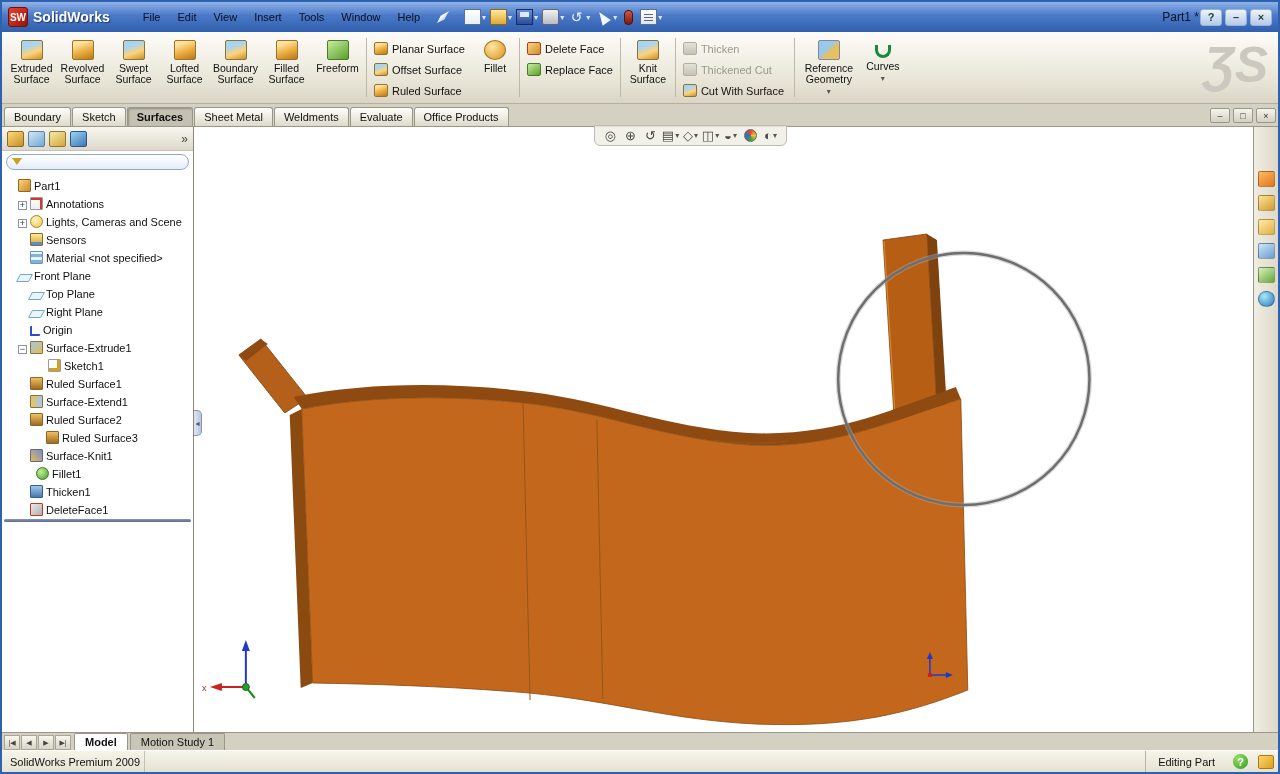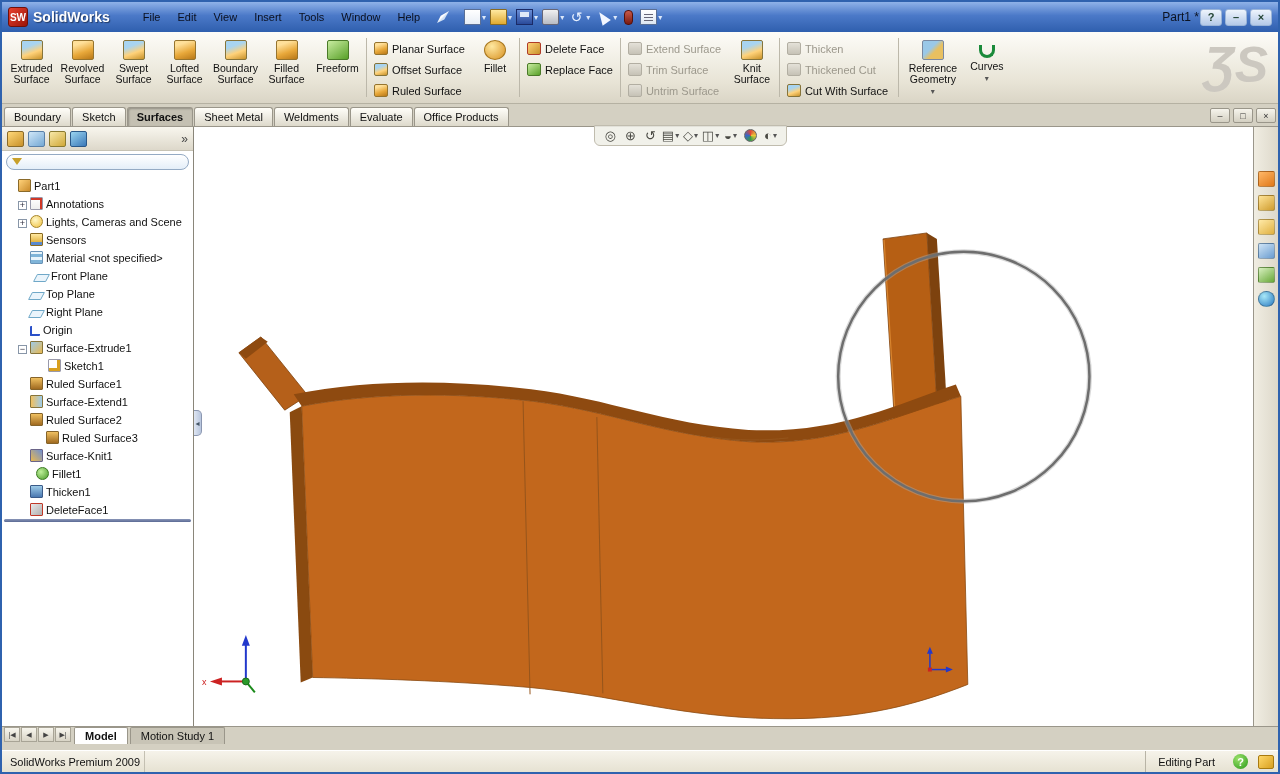--- a/index.html
+++ b/index.html
@@ -105,21 +105,21 @@
   #taskpane{width:25px;flex:0 0 auto;background:linear-gradient(90deg,#f0ede2,#ddd8ca);border-left:1px solid #9a968a;padding-top:44px;display:flex;flex-direction:column;align-items:center;gap:8px}
   .tpico{width:17px;height:16px;border-radius:2px;border:1px solid rgba(0,0,0,.25)}
   .tp-home{background:linear-gradient(145deg,#ffb868,#e07818)}
   .tp-lib{background:linear-gradient(145deg,#ffe498,#cf9c2e)}
   .tp-files{background:linear-gradient(145deg,#ffeaa8,#e0b040)}
   .tp-search{background:linear-gradient(145deg,#cfe4f6,#6a9cd0)}
   .tp-palette{background:linear-gradient(145deg,#d8f0c0,#68a838)}
   .tp-appear{background:radial-gradient(circle at 35% 30%,#a8e8f8,#2878c0);border-radius:50%}
 
   
-  #bottomtabs{height:24px;flex:0 0 auto;background:#d4d0c2;display:flex;align-items:flex-start;border-top:1px solid #9a968a;padding-left:2px}
+  #bottomtabs{height:18px;flex:0 0 auto;background:#d4d0c2;display:flex;align-items:flex-end;border-top:1px solid #9a968a;padding-left:2px}
   .navbtn{width:16px;height:15px;background:linear-gradient(#f8f6ee,#d8d4c6);border:1px solid #a8a496;font-size:7px;display:flex;align-items:center;justify-content:center;color:#444;margin-right:1px}
   .mtab{padding:2px 10px;border:1px solid #9a968a;border-bottom:none;background:#c8c4b6;margin-left:2px;border-radius:2px 2px 0 0;white-space:nowrap}
   .mtab.active{background:#fff;font-weight:bold}
   #statusbar{height:22px;flex:0 0 auto;background:linear-gradient(#f6f3ea,#e6e2d2);display:flex;align-items:center;border-top:1px solid #fff;padding:0 4px}
   .sproduct{padding:0 4px}
   .sfill{flex:1;height:100%;border-left:1px solid #c4c0b2}
   .scell{border-left:1px solid #b8b4a6;height:100%;display:flex;align-items:center;padding:0 12px;white-space:nowrap}
   .qmark{width:15px;height:15px;border-radius:50%;background:radial-gradient(circle at 35% 30%,#9ae06a,#2a9a1a);color:#fff;font-weight:bold;font-size:11px;display:flex;align-items:center;justify-content:center;margin:0 6px}
   .cornerico{width:16px;height:14px;background:linear-gradient(135deg,#ffd86a,#d8a020);border:1px solid #a87a10;border-radius:2px;margin-left:4px}
 </style>
@@ -234,34 +234,20 @@
       <div class="rsmall">
           <div class="sico g-del"></div>
           <span>Delete Face</span>
         </div>
       <div class="rsmall">
           <div class="sico g-green"></div>
           <span>Replace Face</span>
         </div>
     </div>
     <div class="vsep"></div>
-    <div class="rcol">
-      <div class="rsmall dis">
-          <div class="sico"></div>
-          <span>Extend Surface</span>
-        </div>
-      <div class="rsmall dis">
-          <div class="sico"></div>
-          <span>Trim Surface</span>
-        </div>
-      <div class="rsmall dis">
-          <div class="sico"></div>
-          <span>Untrim Surface</span>
-        </div>
-    </div>
     <div class="rlarge" style="width:48px">
         <div class="rico g-goldblue"></div>
         <span>Knit Surface</span>
       </div>
     <div class="vsep"></div>
     <div class="rcol" style="min-width:112px">
       <div class="rsmall dis">
           <div class="sico"></div>
           <span>Thicken</span>
         </div>
@@ -337,21 +323,21 @@
         <div class="trow" style="padding-left:16px">
             <span class="exp"></span>
             <span class="ticon i-sensors"></span>
             <span class="tlabel">Sensors</span>
           </div>
         <div class="trow" style="padding-left:16px">
             <span class="exp"></span>
             <span class="ticon i-material"></span>
             <span class="tlabel">Material &lt;not specified&gt;</span>
           </div>
-        <div class="trow" style="padding-left:21px">
+        <div class="trow" style="padding-left:4px">
             <span class="exp"></span>
             <span class="ticon i-plane"></span>
             <span class="tlabel">Front Plane</span>
           </div>
         <div class="trow" style="padding-left:16px">
             <span class="exp"></span>
             <span class="ticon i-plane"></span>
             <span class="tlabel">Top Plane</span>
           </div>
         <div class="trow" style="padding-left:16px">

